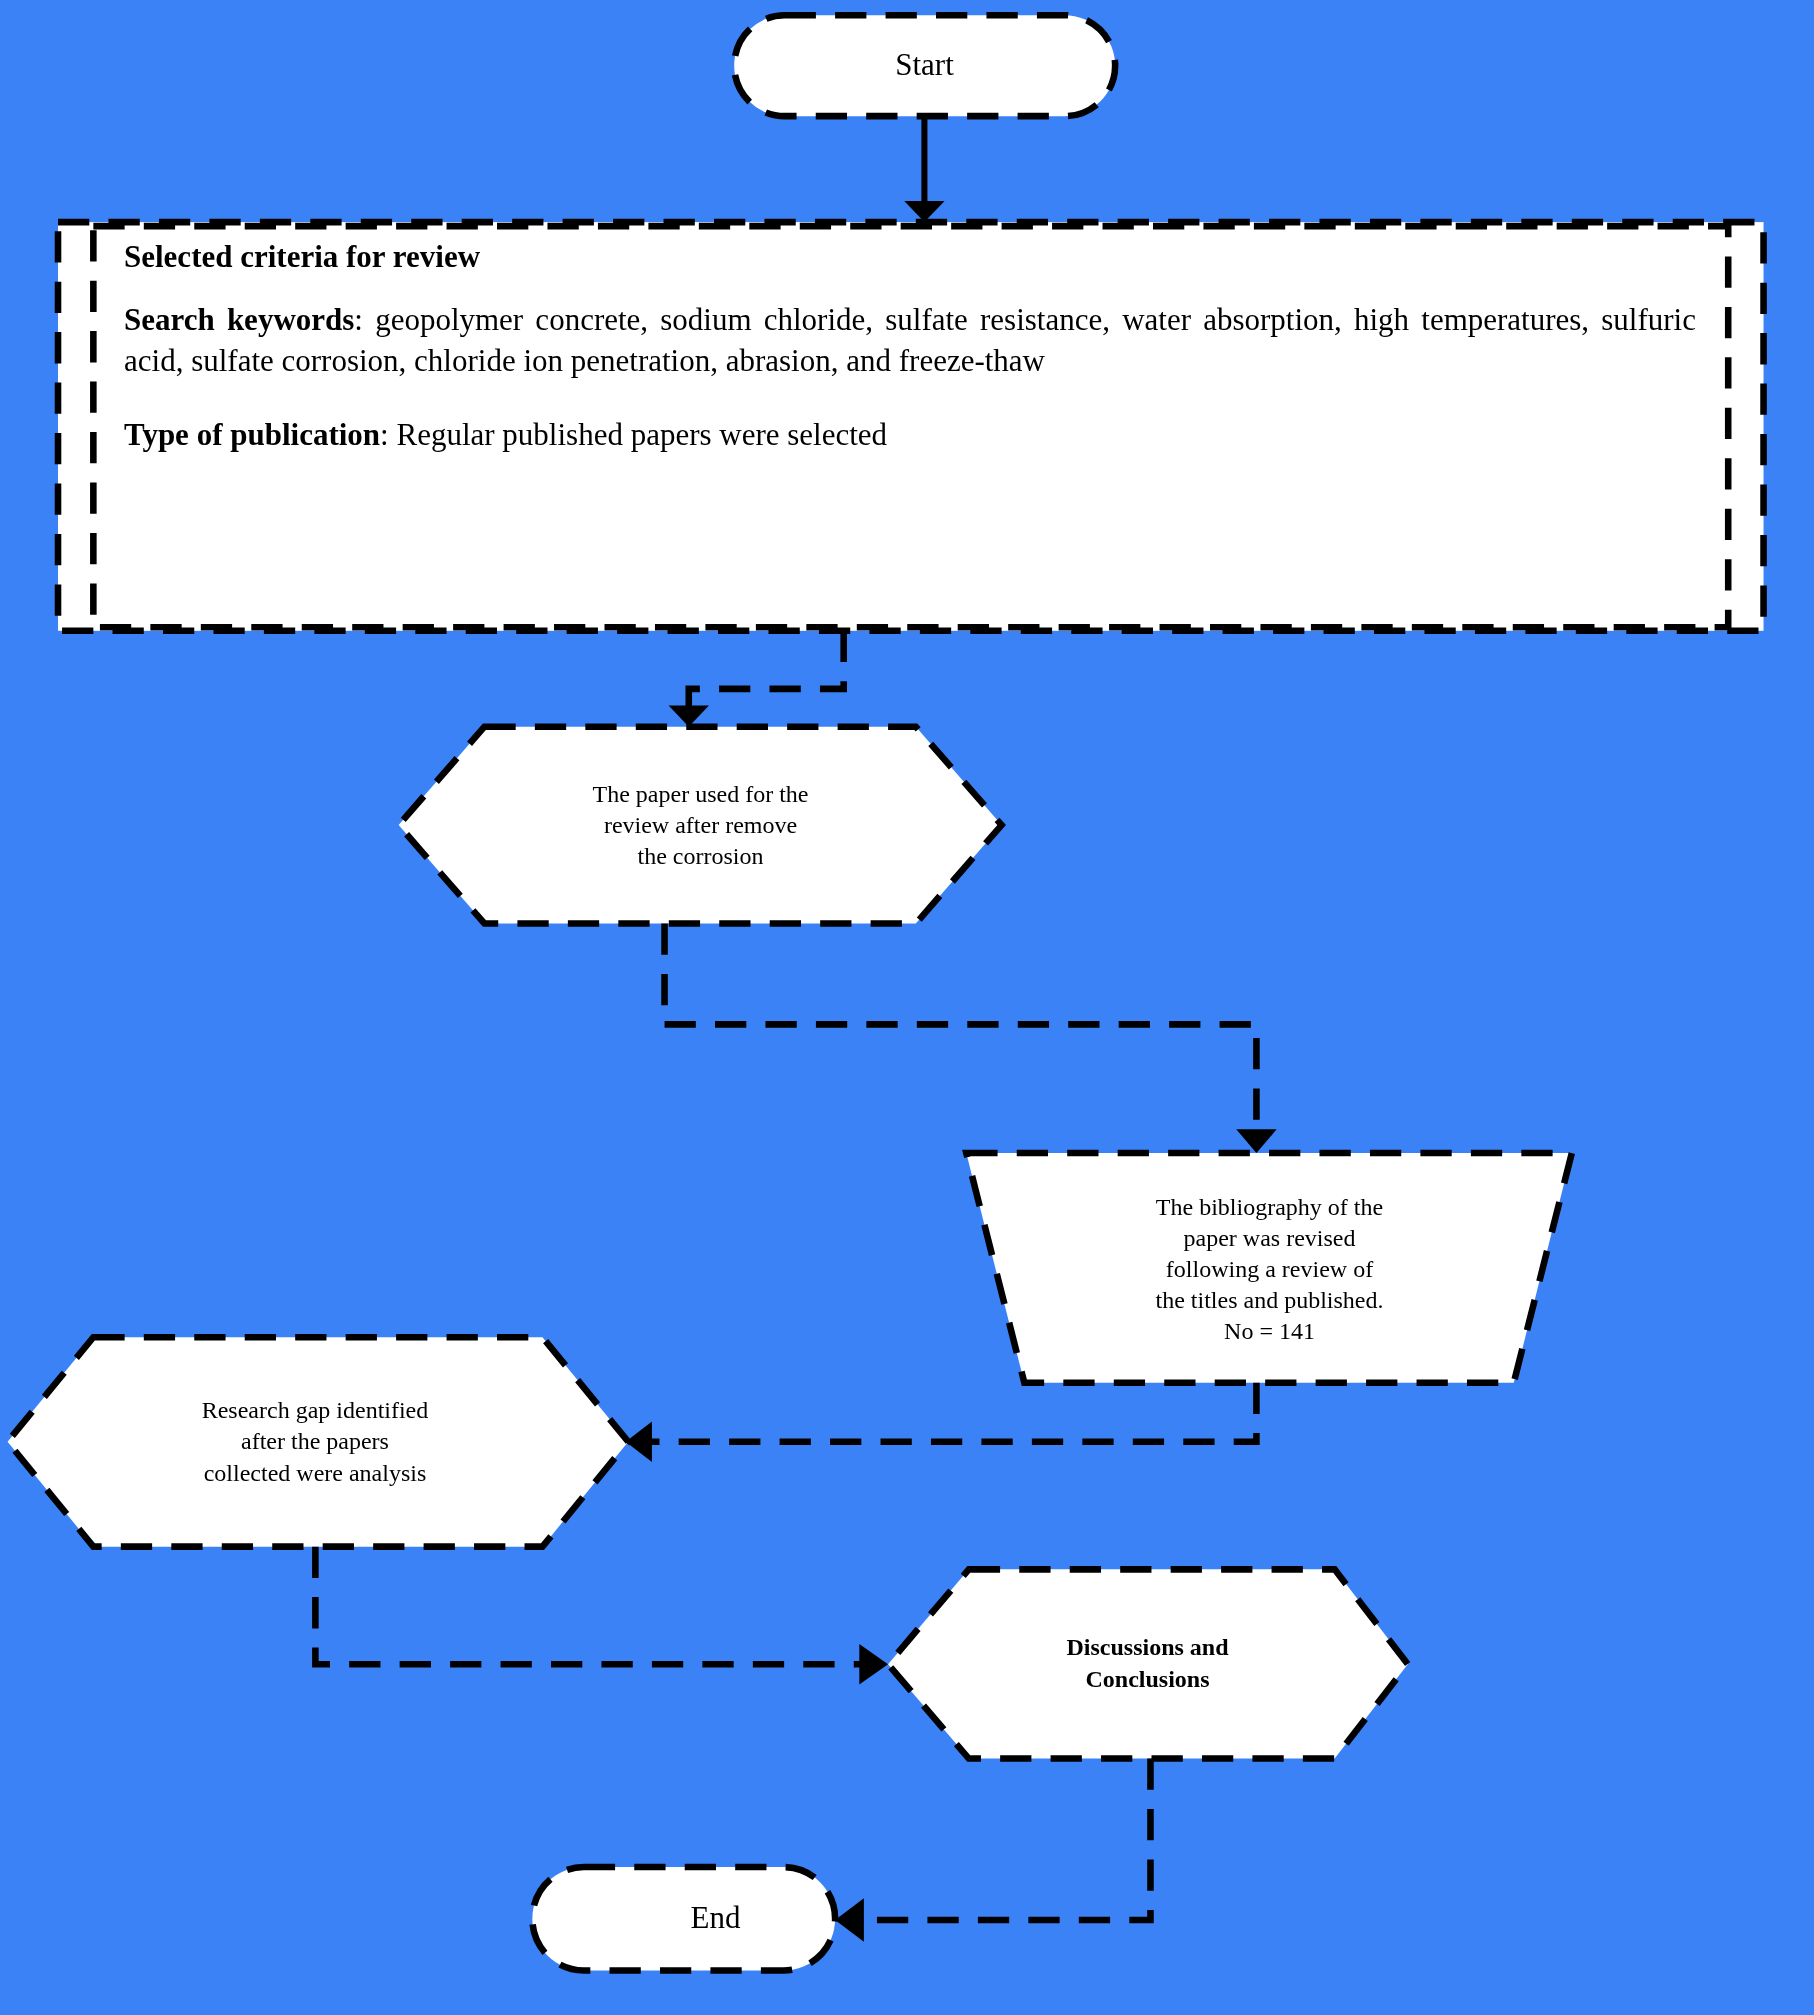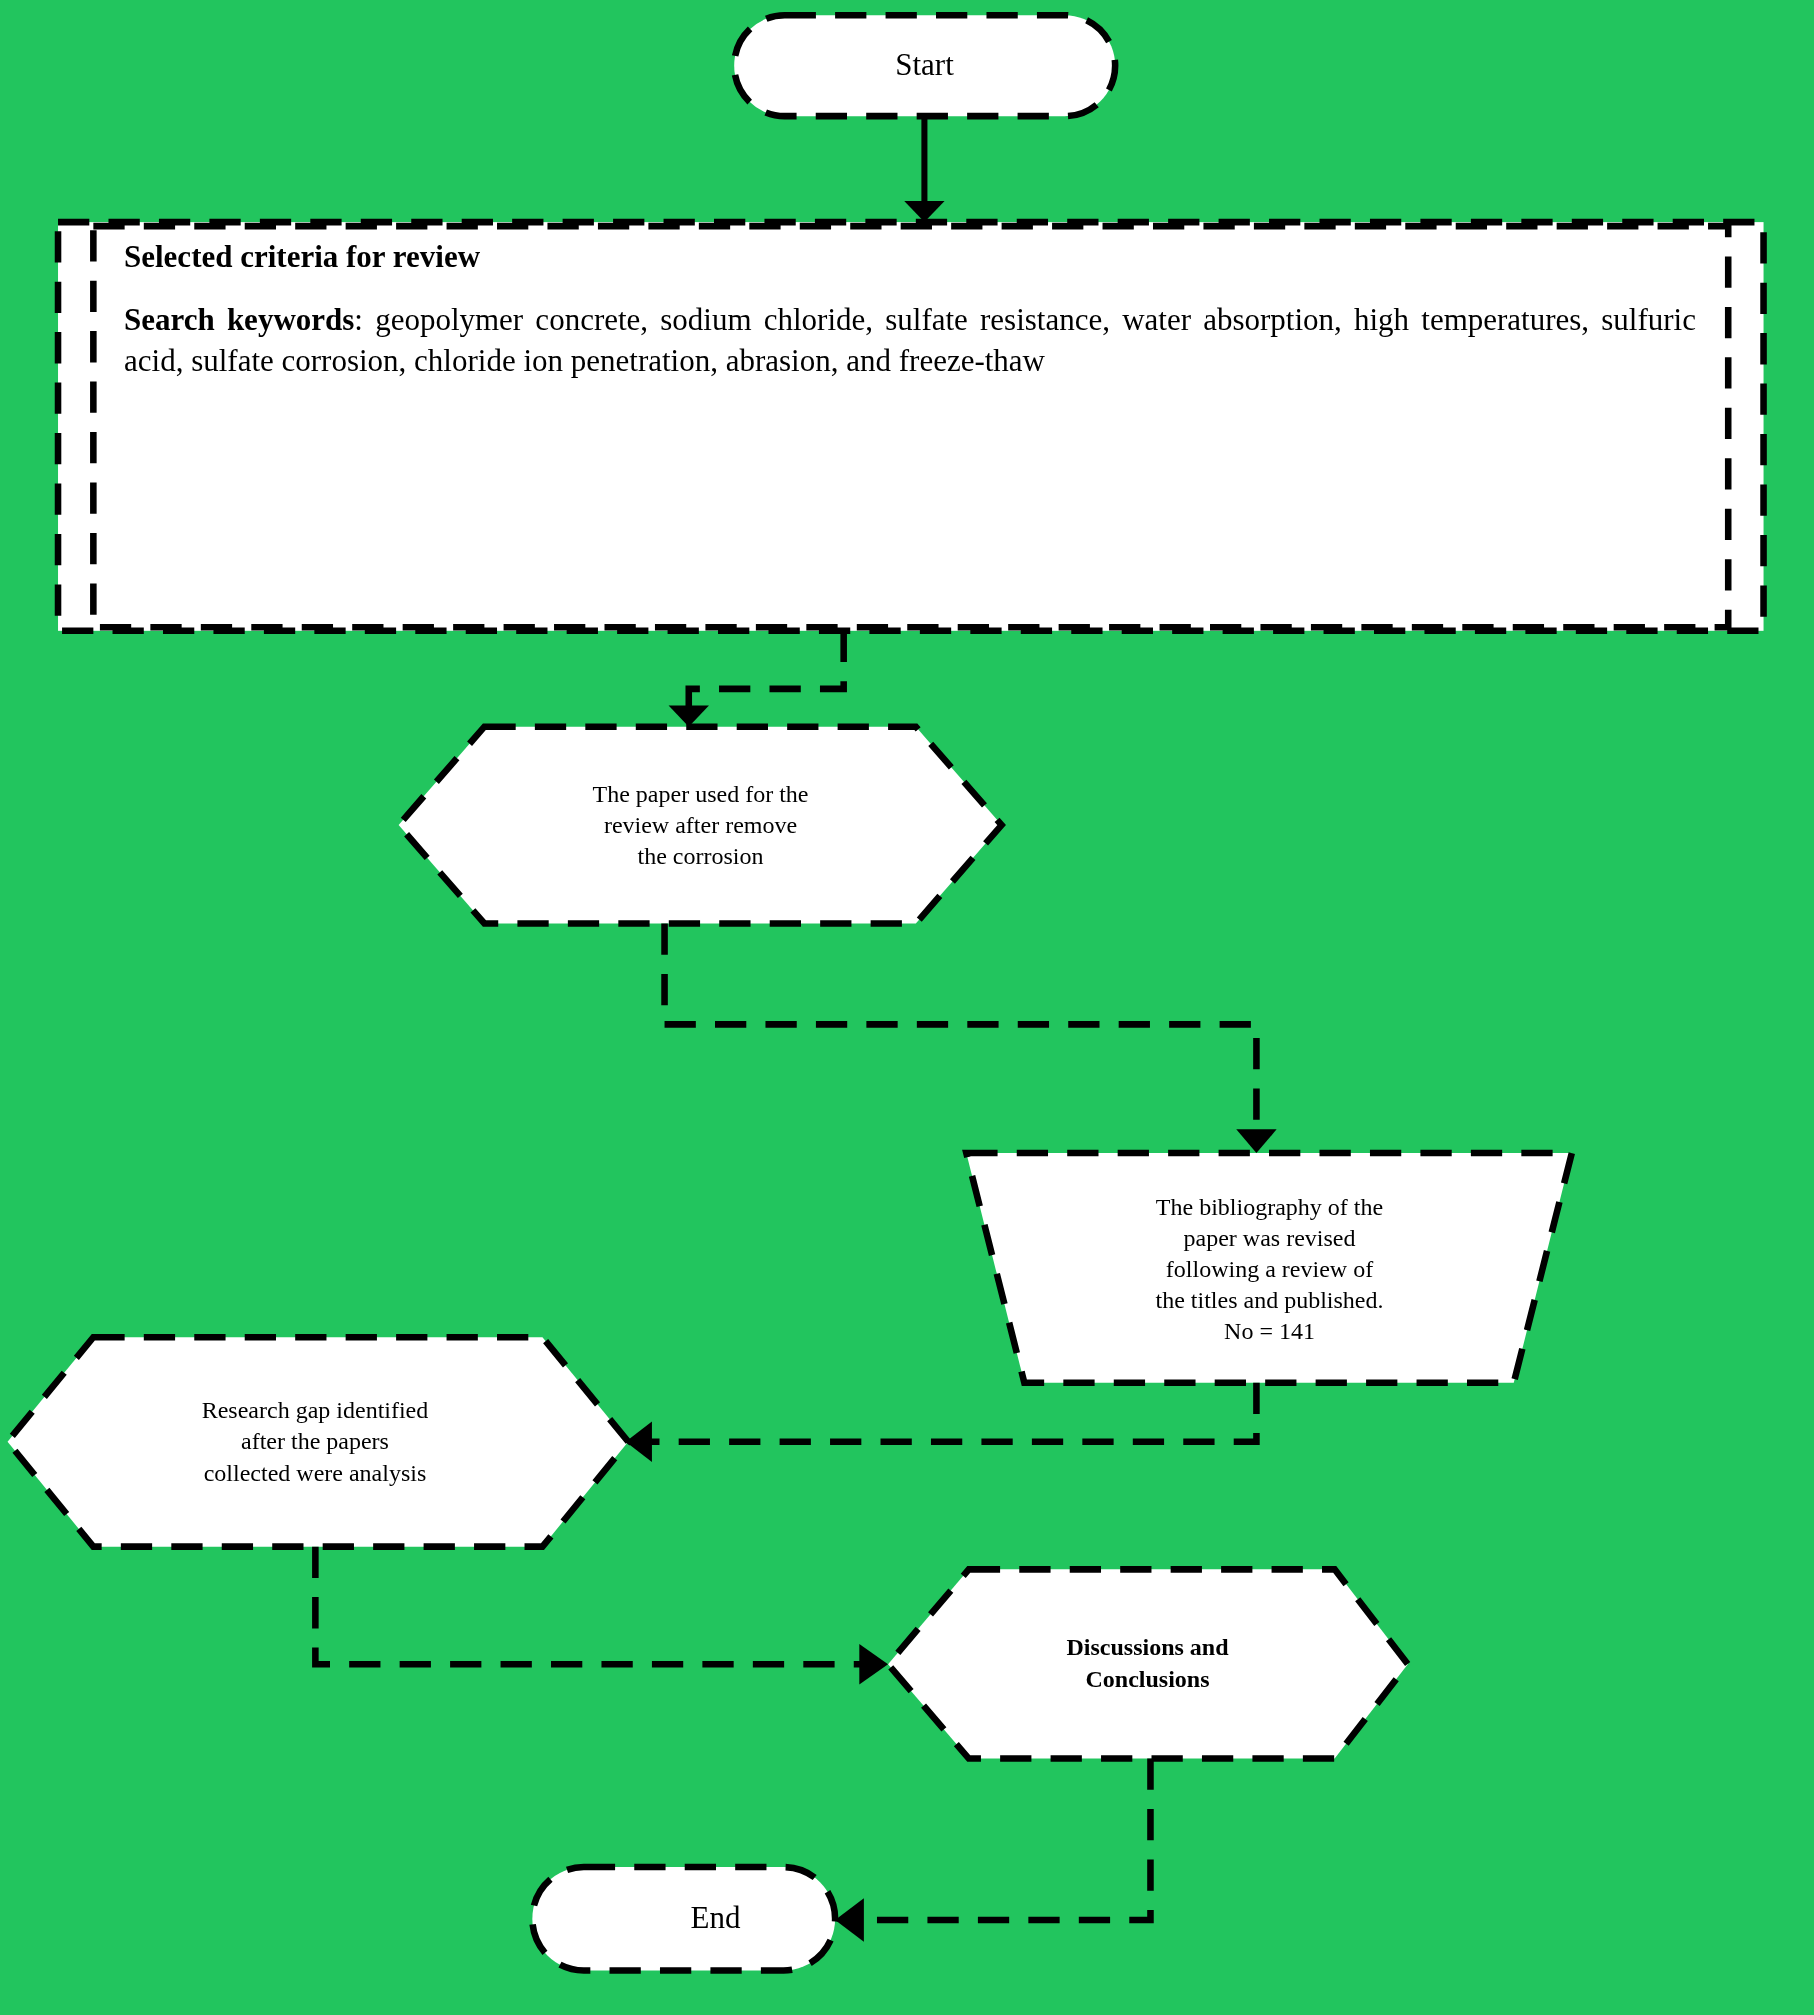--- a/index.html
+++ b/index.html
@@ -8,21 +8,21 @@
     padding: 0;
     background: #ffffff;
   }
   body {
     font-family: "Liberation Serif", "DejaVu Serif", serif;
   }
   #page {
     position: relative;
     width: 1814px;
     height: 2015px;
-    background: #22c55e;
+    background: #3b82f6;
     overflow: hidden;
   }
   #flow-svg {
     position: absolute;
     left: 0;
     top: 0;
     width: 1814px;
     height: 2015px;
   }
   .node-text {
@@ -148,20 +148,23 @@
   <div class="criteria-body" style="left:124px; top:237px; width:1572px;">
 
     <div class="criteria-title">Selected criteria for review</div>
 
     <div class="criteria-para">
       <b>Search keywords</b><span>: </span><span>geopolymer concrete, sodium chloride, sulfate resistance, water absorption, high temperatures, sulfuric acid, sulfate corrosion, chloride ion penetration, abrasion, and freeze-thaw</span>
     </div>
 
     <div class="criteria-gap"></div>
 
+    <div class="criteria-para">
+      <b>Type of publication</b><span>: </span><span>Regular published papers were selected</span>
+    </div>
 
   </div>
 
   <div class="node-text hex-label" style="left:414px; top:727px; width:573px; height:197px;">
     <span class="txt-line">The paper used for the</span>
     <span class="txt-line">review after remove</span>
     <span class="txt-line">the corrosion</span>
   </div>
 
   <div class="node-text trap-label" style="left:1012px; top:1156px; width:515px; height:227px;">

